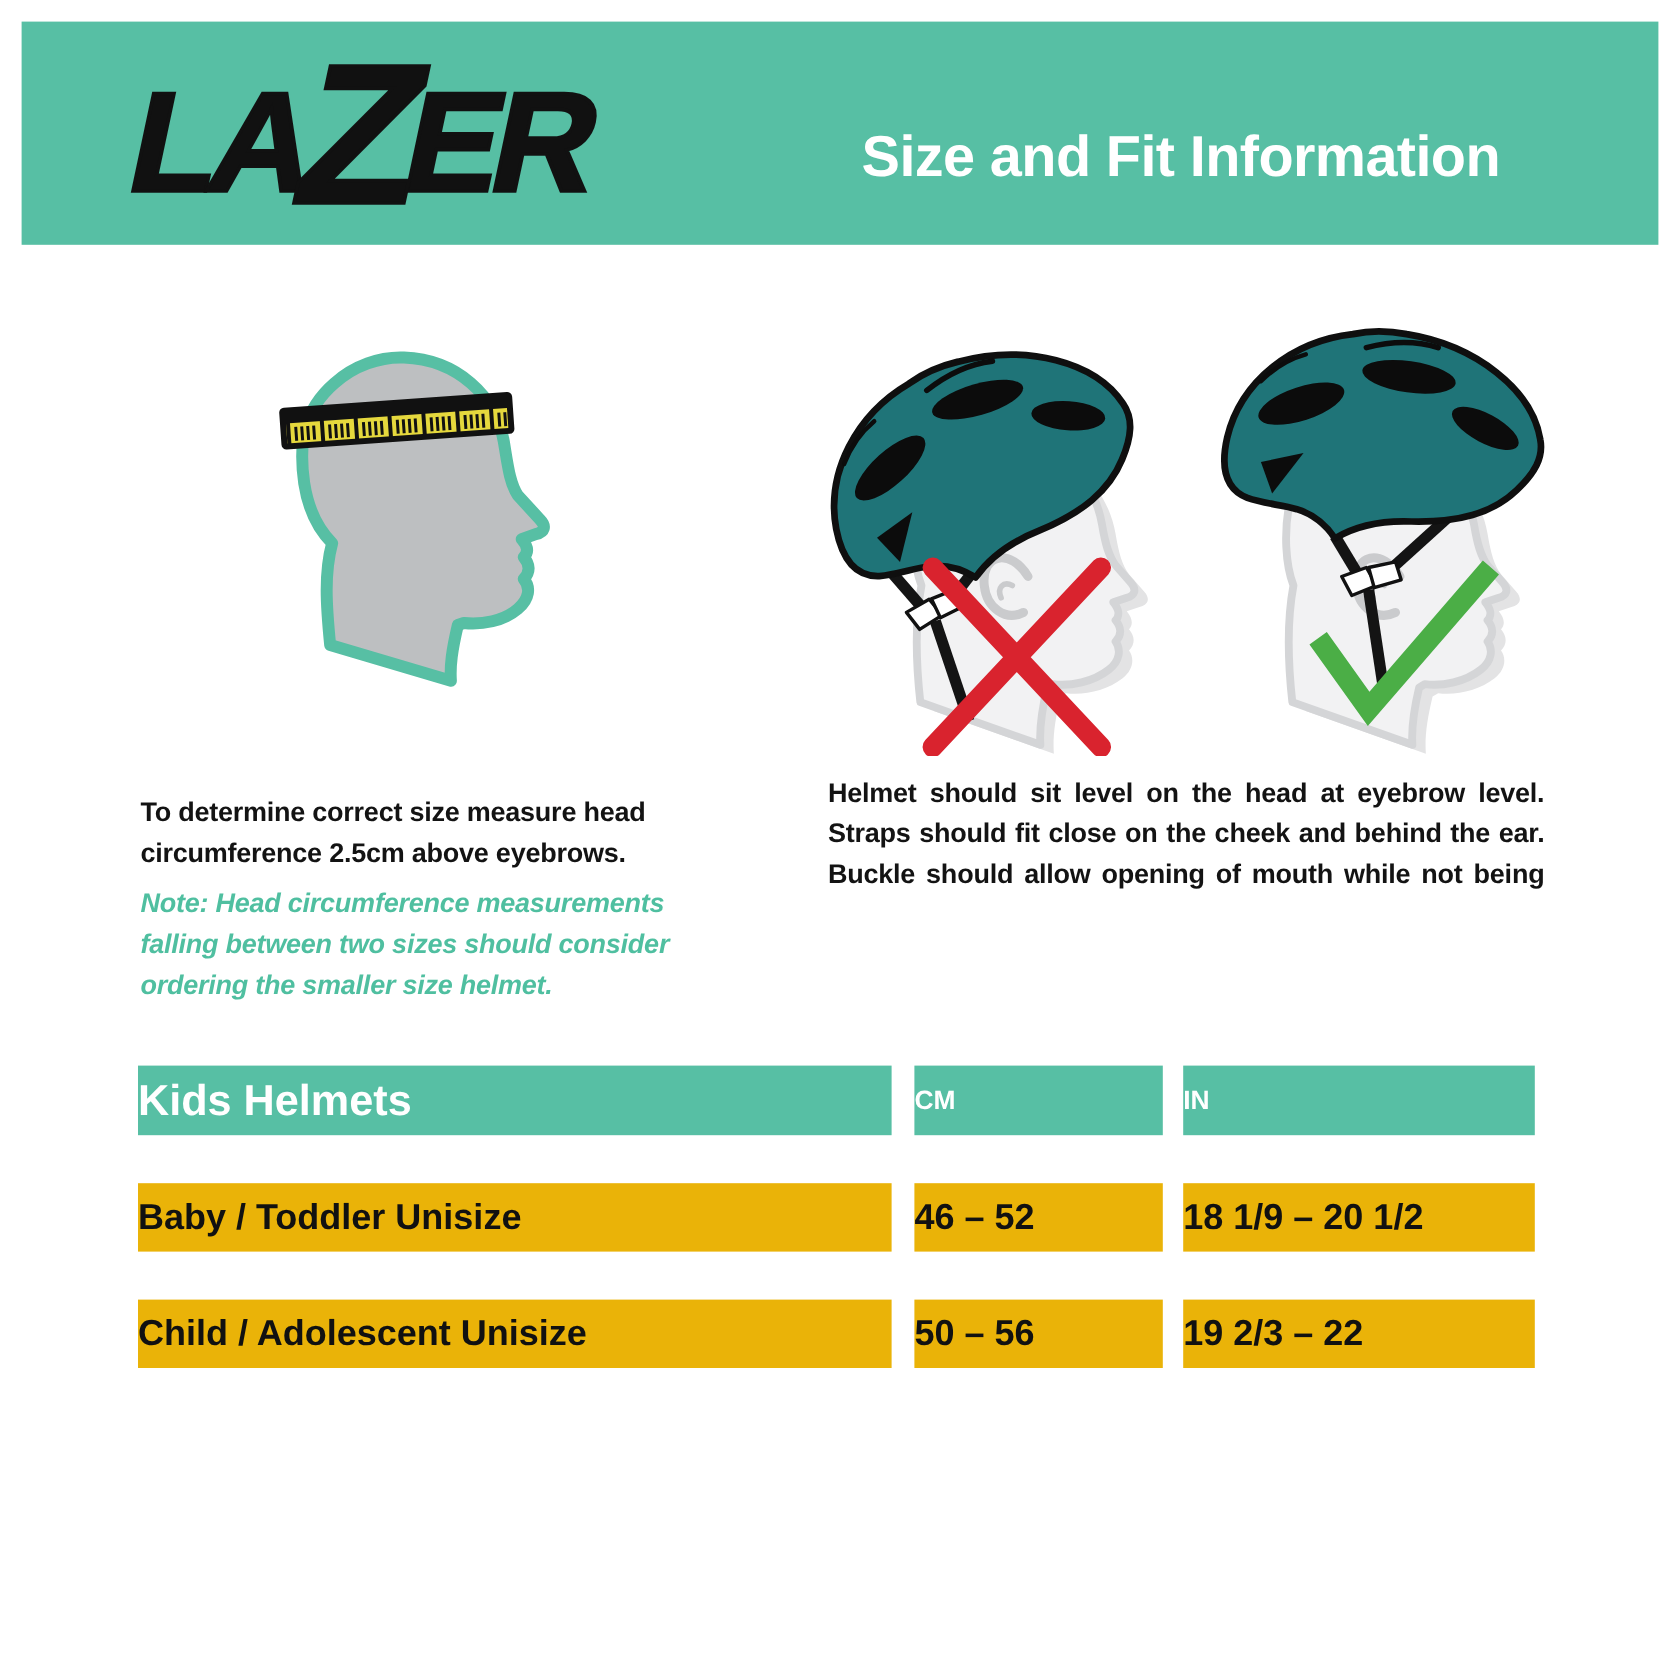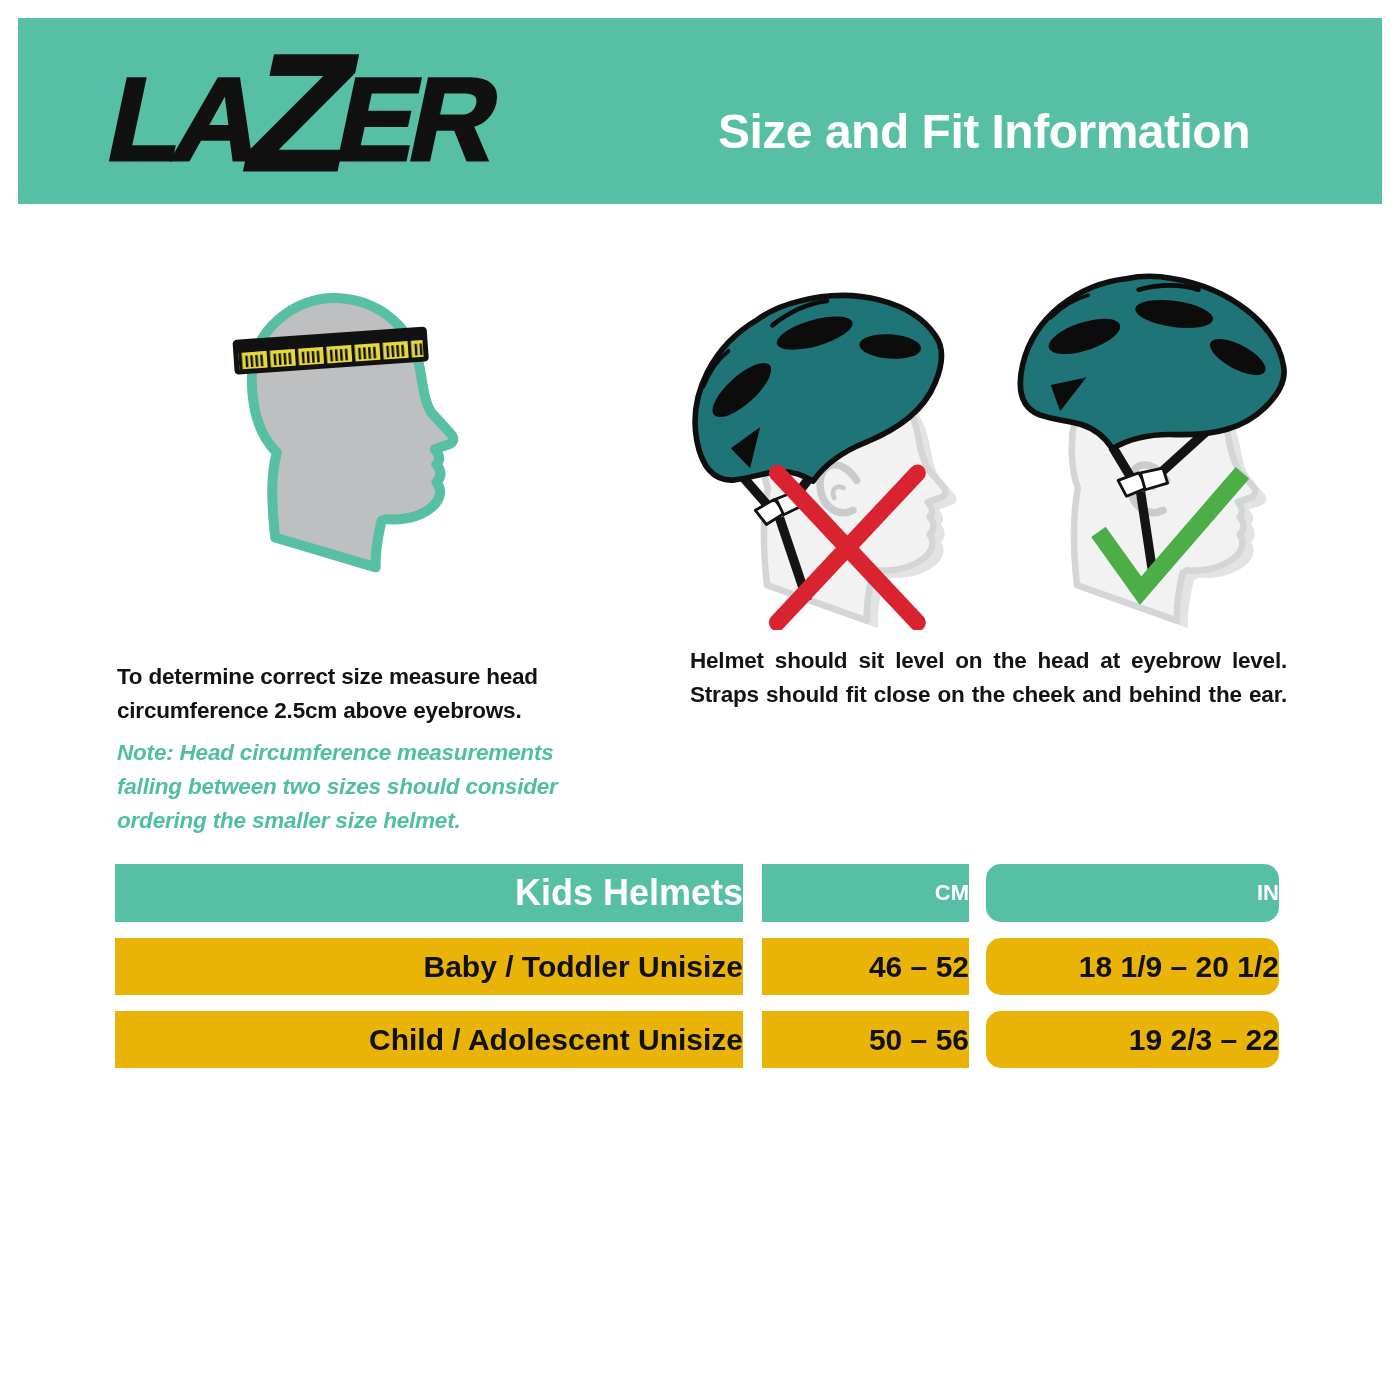--- a/index.html
+++ b/index.html
@@ -41,24 +41,24 @@
   .measure-note{
     left:117px;top:736px;width:560px;
     font-style:italic;color:#4FBFA0;
   }
   .fit-copy{left:690px;top:644px;width:597px;white-space:normal;}
   .fit-copy .jline{text-align:justify;text-align-last:justify;}
   .fit-copy .lastline{text-align:left;}
   
   .size-table{position:absolute;left:115px;top:864px;width:1164px;}
   .trow{display:flex;margin-bottom:16px;}
-  .cell{font-weight:bold;text-align:right;}
+  .cell{font-weight:bold;text-align:left;margin-top:24px;}
   .c1{width:628px;margin-right:19px;}
   .c2{width:207px;margin-right:17px;}
-  .c3{width:293px;border-radius:15px;}
+  .c3{width:293px;}
   .hdr{
     background:#57BFA4;color:#ffffff;height:58px;line-height:58px;font-size:36px;
   }
   .hdr-sm{font-size:22px;}
   .data{
     background:#eab308;color:#111111;height:57px;line-height:57px;font-size:30px;
   }
 </style>
 </head>
 <body>
@@ -171,20 +171,21 @@
 <div class="copy measure-copy">To determine correct size measure head
 circumference 2.5cm above eyebrows.</div>
 
 <div class="copy measure-note">Note: Head circumference measurements
 falling between two sizes should consider
 ordering the smaller size helmet.</div>
 
 <div class="copy fit-copy">
   <div class="jline">Helmet should sit level on the head at eyebrow level.</div>
   <div class="jline">Straps should fit close on the cheek and behind the ear.</div>
+  <div class="jline">Buckle should allow opening of mouth while not being</div>
 </div>
 
 <div class="size-table">
   <div class="trow">
     <div class="cell c1 hdr">Kids Helmets</div>
     <div class="cell c2 hdr hdr-sm">CM</div>
     <div class="cell c3 hdr hdr-sm">IN</div>
   </div>
   <div class="trow">
     <div class="cell c1 data">Baby / Toddler Unisize</div>

